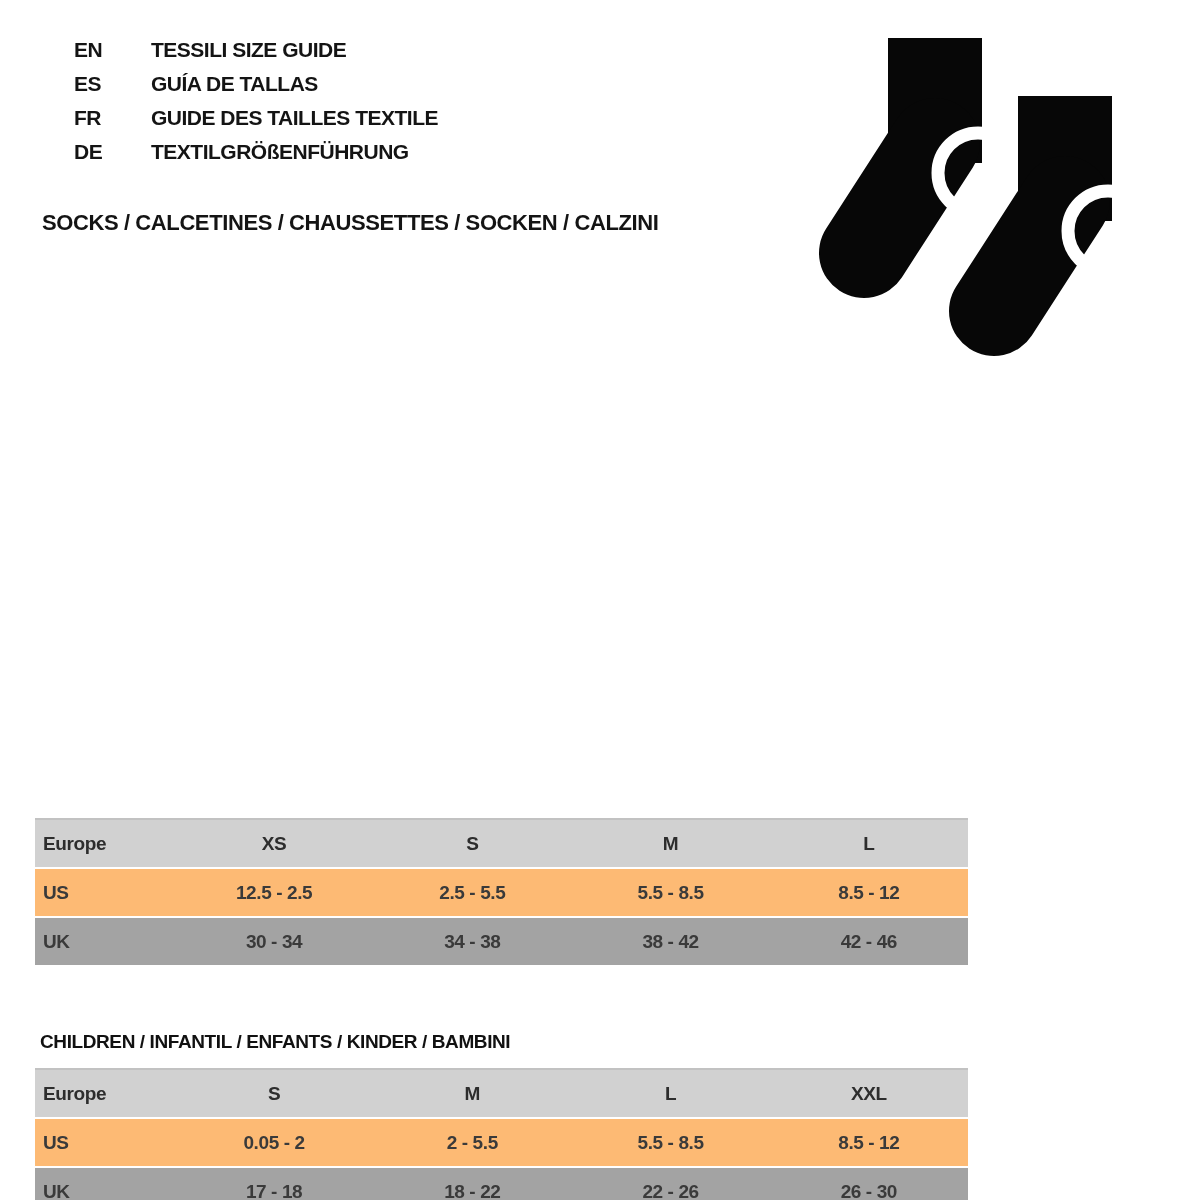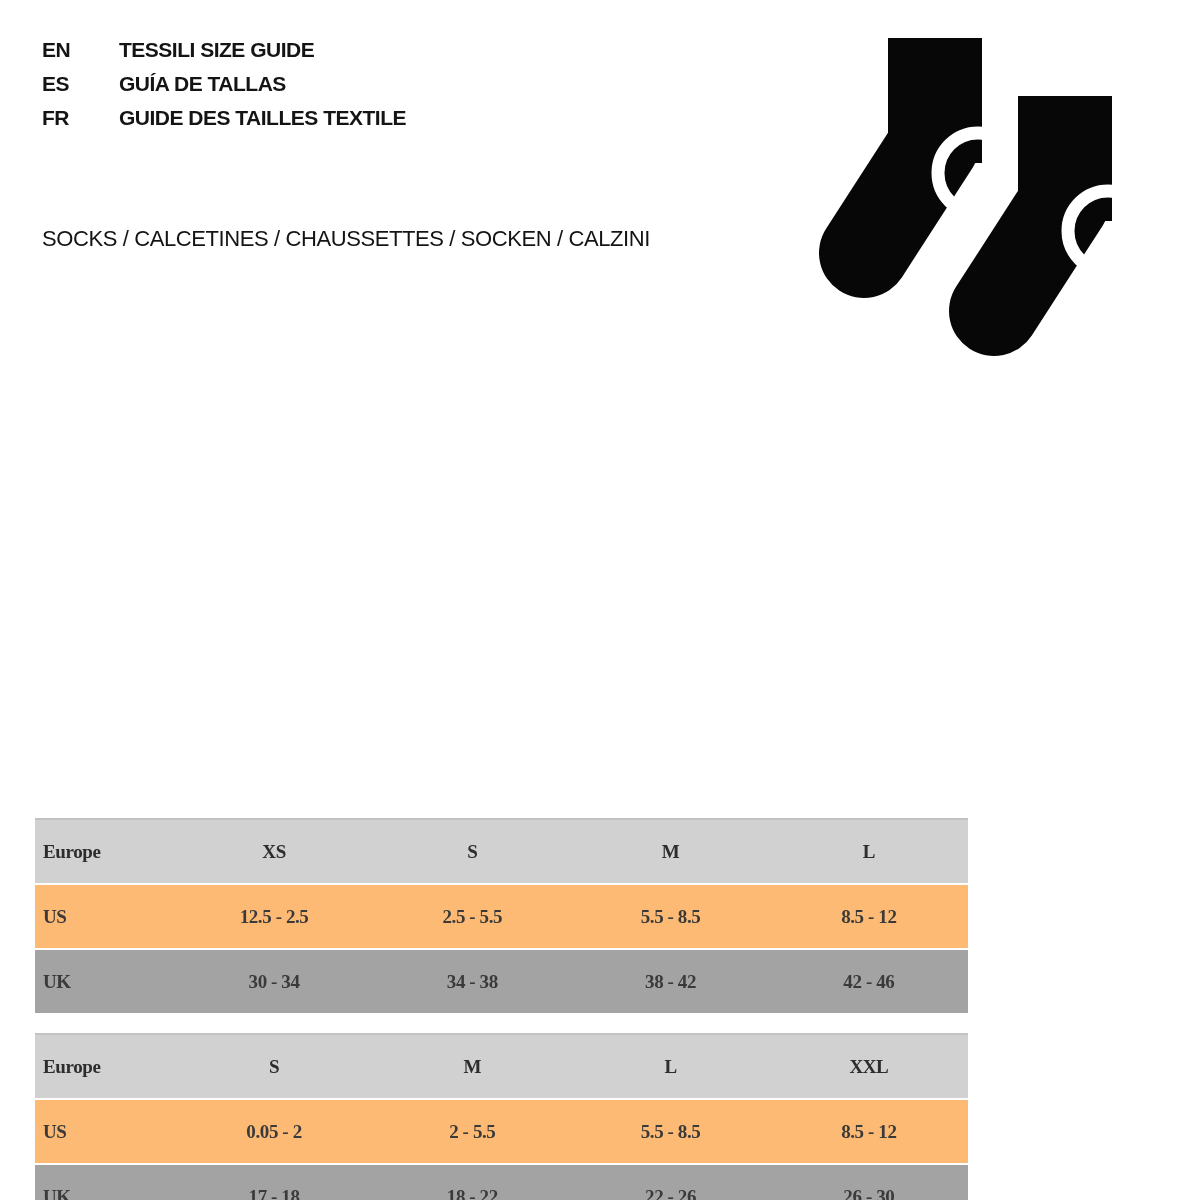--- a/index.html
+++ b/index.html
@@ -23,29 +23,29 @@
     align-items: center;
     height: 34px;
   }
   .lang-code, .lang-label {
     font-size: 21px;
     font-weight: 700;
     letter-spacing: -0.5px;
     color: #141414;
     white-space: nowrap;
   }
-  .lang-code { width: 77px; flex: 0 0 77px; }
+  .lang-code { width: 77px; flex: 0 0 77px; margin-left: 32px; }
 
   
   .category-line {
     position: absolute;
     left: 42px;
-    top: 226px;
+    top: 210px;
     font-size: 22px;
-    font-weight: 400;
+    font-weight: 700;
     letter-spacing: -0.4px;
     color: #141414;
     white-space: nowrap;
   }
 
   
   .socks-icon-svg {
     position: absolute;
     left: 812px;
     top: 25px;
@@ -68,28 +68,27 @@
   table.size-table {
     width: 100%;
     border-collapse: separate;
     border-spacing: 0 2px;
     table-layout: fixed;
   }
   .size-table col.c-label { width: 15%; }
   .size-table col.c-val { width: 21.25%; }
   .size-table th, .size-table td {
     height: 31px;
-    padding: 16px;
+    padding: 8px;
     font-size: 19px;
     font-weight: 700;
     letter-spacing: -0.4px;
     vertical-align: middle;
     text-align: center;
     color: #3a3a3a;
-    font-family: Liberation Serif, serif;
   }
   .size-table th:first-child,
   .size-table td:first-child {
     text-align: left;
     padding-left: 8px;
   }
   .size-table tr.head-row th {
     background: #d1d1d1;
     border-top: 2px solid #c2c2c2;
     color: #2d2d2d;
@@ -107,20 +106,24 @@
       <span class="lang-code">EN</span>
       <span class="lang-label">TESSILI SIZE GUIDE</span>
     </div>
     <div class="lang-row">
       <span class="lang-code">ES</span>
       <span class="lang-label">GUÍA DE TALLAS</span>
     </div>
     <div class="lang-row">
       <span class="lang-code">FR</span>
       <span class="lang-label">GUIDE DES TAILLES TEXTILE</span>
+    </div>
+    <div class="lang-row">
+      <span class="lang-code">DE</span>
+      <span class="lang-label">TEXTILGRÖßENFÜHRUNG</span>
     </div>
   </section>
 
   <div class="category-line">SOCKS / CALCETINES / CHAUSSETTES / SOCKEN / CALZINI</div>
 
   <svg class="socks-icon-svg" width="360" height="350" viewBox="0 0 360 350" aria-hidden="true">
     <g fill="#070707" stroke="none">
       <rect x="76" y="13" width="94" height="125"></rect>
       <line x1="123" y1="118" x2="52" y2="228" stroke="#070707" stroke-width="90" stroke-linecap="round"></line>
       <circle cx="166" cy="148" r="40" fill="none" stroke="#ffffff" stroke-width="13"></circle>
@@ -161,20 +164,21 @@
         <td>30 - 34</td>
         <td>34 - 38</td>
         <td>38 - 42</td>
         <td>42 - 46</td>
       </tr>
     </tbody>
       </table>
   </section>
 
   <section class="size-section" style="top:1031px">
+    <h2 class="size-title">CHILDREN / INFANTIL / ENFANTS / KINDER / BAMBINI</h2>
     <table class="size-table">
       <colgroup>
         <col class="c-label">
           <col class="c-val">
           <col class="c-val">
           <col class="c-val">
           <col class="c-val">
       </colgroup>
       <tbody>
           <tr class="head-row">

